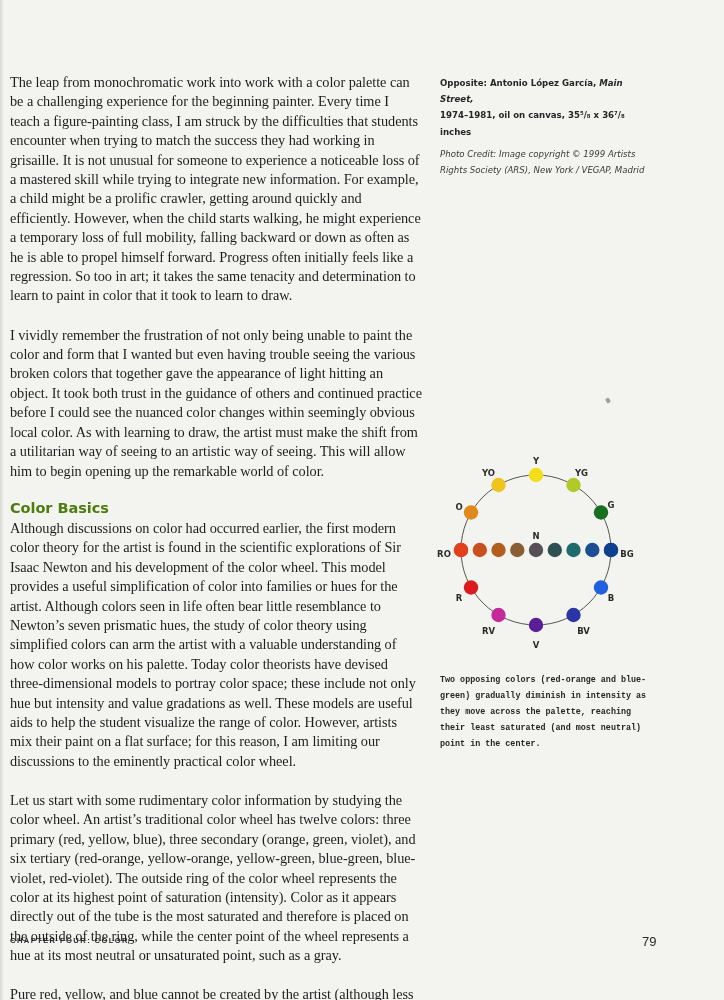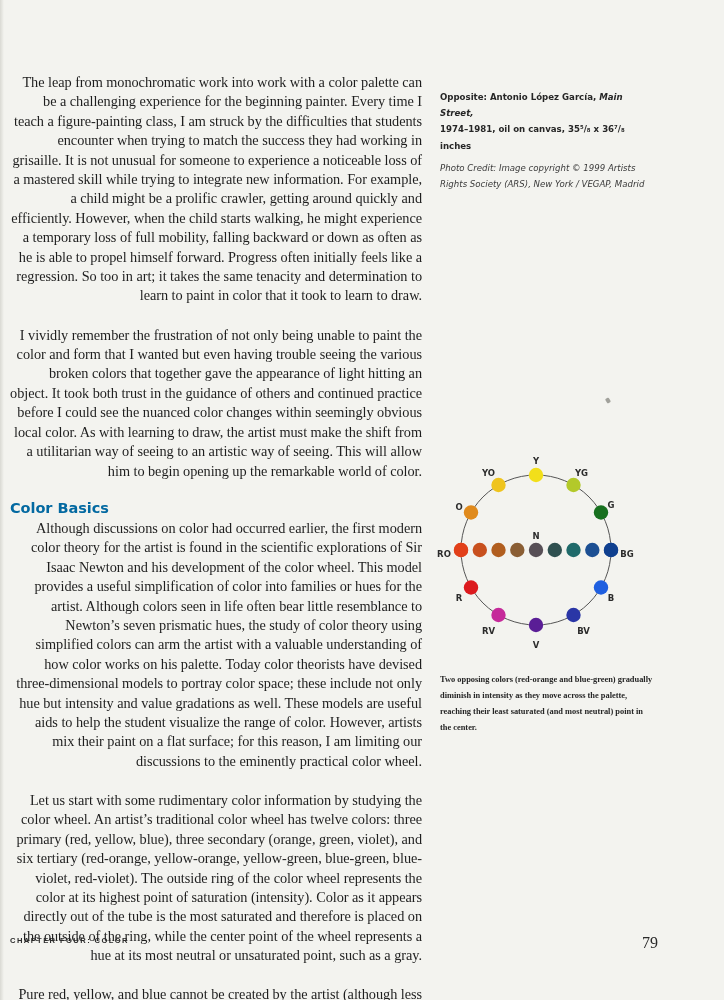--- a/index.html
+++ b/index.html
@@ -10,58 +10,58 @@
     color: #1e1e1e;
   }
   .left-shadow {
     position: absolute; left: 0; top: 0; width: 4px; height: 1000px;
     background: linear-gradient(to right, #d9d9d3, #f3f3ef);
   }
   .main-col {
     position: absolute; left: 10px; top: 73px; width: 412px;
     font-size: 14.3px; line-height: 19.4px; letter-spacing: -0.05px;
   }
-  .main-col p { margin: 0 0 19.8px 0; text-align: right; }
+  .main-col p { margin: 0 0 19.8px 0; }
   .section-heading {
     font-family: "DejaVu Sans", "Liberation Sans", sans-serif;
     font-weight: bold; font-size: 14.5px; line-height: 19px;
-    margin: 0 0 1px 0; color: #0369a1;
+    margin: 0 0 1px 0; color: #4d7c0f;
   }
   .sidebar {
     position: absolute; left: 440px; top: 75px; width: 210px;
     font-family: "DejaVu Sans", "Liberation Sans", sans-serif;
-    font-size: 8.6px; line-height: 16.2px; color: #262626; margin-top: 14px;
+    font-size: 8.6px; line-height: 16.2px; color: #262626;
   }
   .sidebar p { margin: 0 0 6px 0; }
   .sidebar .credit-title { font-weight: bold; }
   .sidebar .body { font-weight: bold; }
   .sidebar .photo-credit { font-style: italic; color: #3a3a3a; }
   .sidebar em { font-style: italic; }
   .caption {
     position: absolute; left: 440px; top: 672px; width: 215px;
-    font-family: Liberation Serif, serif;
+    font-family: Liberation Mono, monospace;
     font-size: 8.4px; line-height: 16px; font-weight: bold; color: #262626;
   }
   .wheel {
     position: absolute; left: 430px; top: 450px; width: 220px; height: 200px;
   }
   .wheel svg { display: block; }
   .wheel-label {
     font-family: "DejaVu Sans", "Liberation Sans", sans-serif;
     font-size: 8.5px; font-weight: bold; fill: #2b2b2b;
   }
   .footer-chapter {
     position: absolute; left: 10px; top: 936px;
     font-family: Liberation Sans, sans-serif;
     font-size: 7.6px; letter-spacing: 1.4px; font-weight: bold; color: #2a2a2a;
   }
   .footer-page {
     position: absolute; left: 642px; top: 934px;
-    font-family: Liberation Serif, serif;
-    font-size: 16px; color: #2a2a2a;
+    font-family: Liberation Sans, sans-serif;
+    font-size: 13px; color: #2a2a2a;
   }
   .speck {
     position: absolute; left: 606px; top: 398px; width: 4px; height: 5px;
     background: #8c8c86; border-radius: 1px; transform: rotate(-30deg); opacity: 0.8;
   }
 </style>
 </head>
 <body>
 
 <div class="left-shadow"></div>

